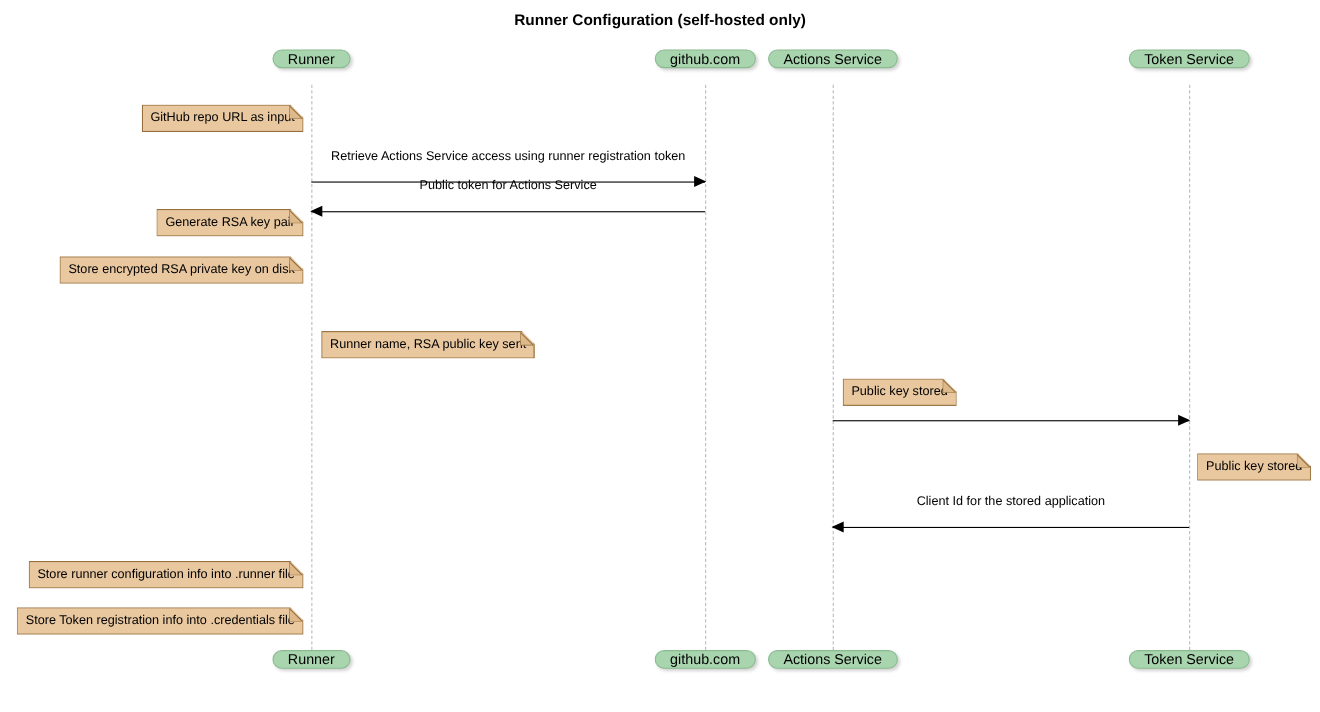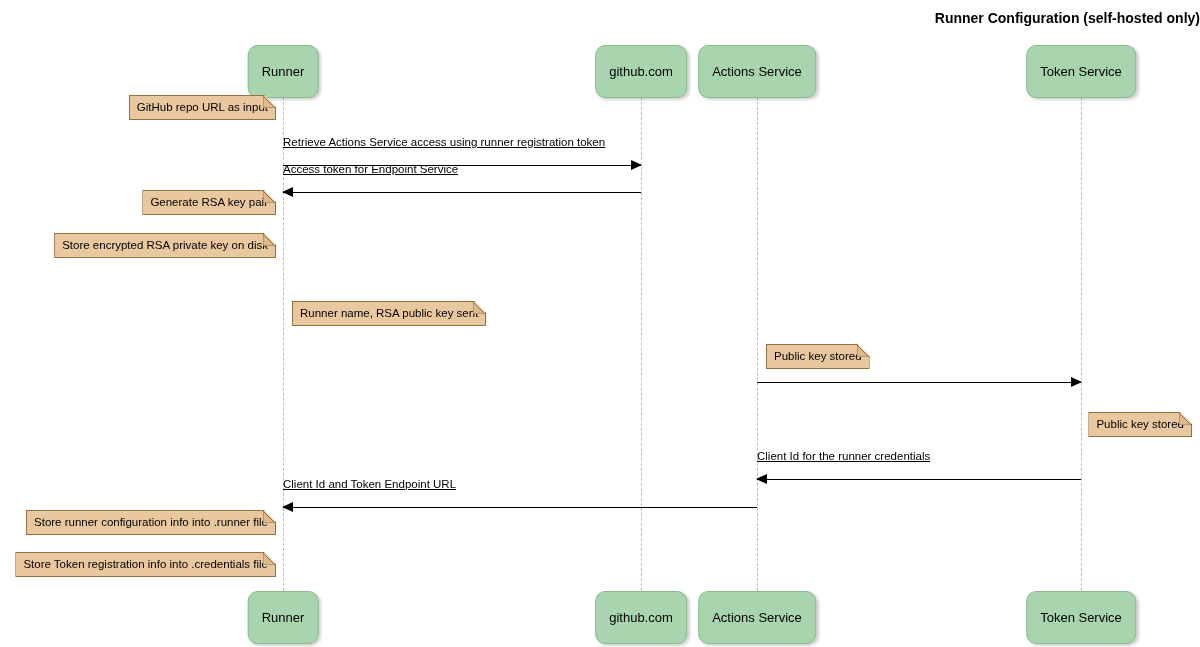--- a/index.html
+++ b/index.html
@@ -6,39 +6,39 @@
   .canvas {
     position: relative;
     width: 1200px; height: 647px;
     background: #ffffff;
     font-family: "Liberation Sans", "DejaVu Sans", sans-serif;
     color: var(--text, #000);
     overflow: hidden;
   }
   .title {
     position: absolute; top: 10px; left: 0; width: 100%;
-    text-align: right; font-size: 14px; font-weight: bold;
+    text-align: center; font-size: 14px; font-weight: bold;
   }
   .lifeline {
     position: absolute; top: 77px; height: 514px; width: 0;
     border-left: 1px dashed var(--lifeline, #bbb);
   }
   .participant {
     position: absolute; transform: translateX(-50%);
     background: var(--participant-fill, #a8d5ae);
     border: 1px solid var(--participant-border, #89bb8f);
     border-radius: 10px;
-    padding: 18px 13px;
+    padding: 0 13px;
     font-size: 13px; line-height: 15px; white-space: nowrap;
     box-shadow: 2px 2px 3px rgba(0,0,0,0.18);
   }
   .msg { position: absolute; }
   .msg-label {
     height: 15px; line-height: 15px; font-size: 11.5px;
-    white-space: nowrap; margin-bottom: 15px; text-decoration: underline;
+    text-align: center; white-space: nowrap; margin-bottom: 15px;
   }
   .msg-line {
     position: relative; height: 0;
     border-top: 1px solid var(--message-line, #000);
   }
   .arr { position: absolute; top: -6px; width: 0; height: 0;
          border-top: 5.5px solid transparent; border-bottom: 5.5px solid transparent; }
   .arr.right { right: -1px; border-left: 11px solid var(--message-line, #000); }
   .arr.left  { left: -1px;  border-right: 11px solid var(--message-line, #000); }
   .note {
@@ -77,46 +77,40 @@
   <div class="participant" style="left:1081px; top:591px">Token Service</div>
 
   <div class="msg" style="left:283px; top:135px; width:358px">
     <div class="msg-label">Retrieve Actions Service access using runner registration token</div>
     <div class="msg-line">
         <span class="arr right"></span>
       </div>
   </div>
 
   <div class="msg" style="left:283px; top:162px; width:358px">
-    <div class="msg-label">Access token for Endpoint Service</div>
+    <div class="msg-label">Public token for Actions Service</div>
     <div class="msg-line">
         <span class="arr left"></span>
       </div>
   </div>
 
 
   <div class="msg" style="left:757px; top:382px; width:324px">
     <div class="msg-line">
         <span class="arr right"></span>
       </div>
   </div>
 
   <div class="msg" style="left:757px; top:449px; width:324px">
-    <div class="msg-label">Client Id for the runner credentials</div>
+    <div class="msg-label">Client Id for the stored application</div>
     <div class="msg-line">
         <span class="arr left"></span>
       </div>
   </div>
 
-  <div class="msg" style="left:283px; top:477px; width:474px">
-    <div class="msg-label">Client Id and Token Endpoint URL</div>
-    <div class="msg-line">
-        <span class="arr left"></span>
-      </div>
-  </div>
 
   <div class="note" style="right:924px; top:95px">
     <svg class="fold" width="12" height="12" viewBox="0 0 12 12">
         <path d="M0 0 L0 12 L12 12 Z"></path>
       </svg>
     <span>GitHub repo URL as input</span>
   </div>
 
   <div class="note" style="right:924px; top:190px">
     <svg class="fold" width="12" height="12" viewBox="0 0 12 12">

